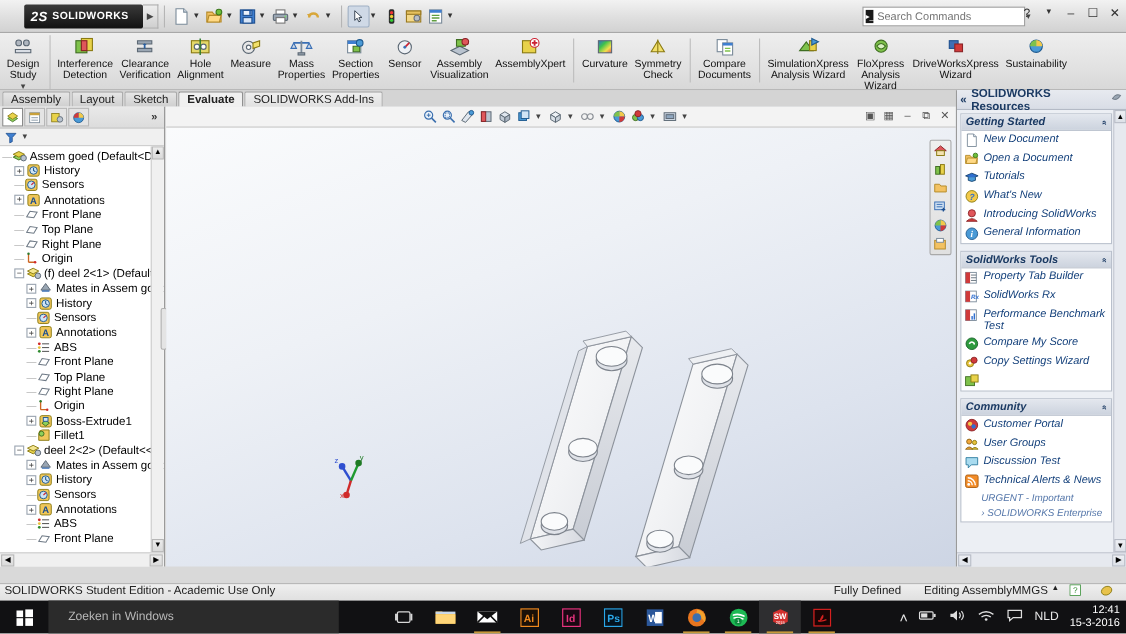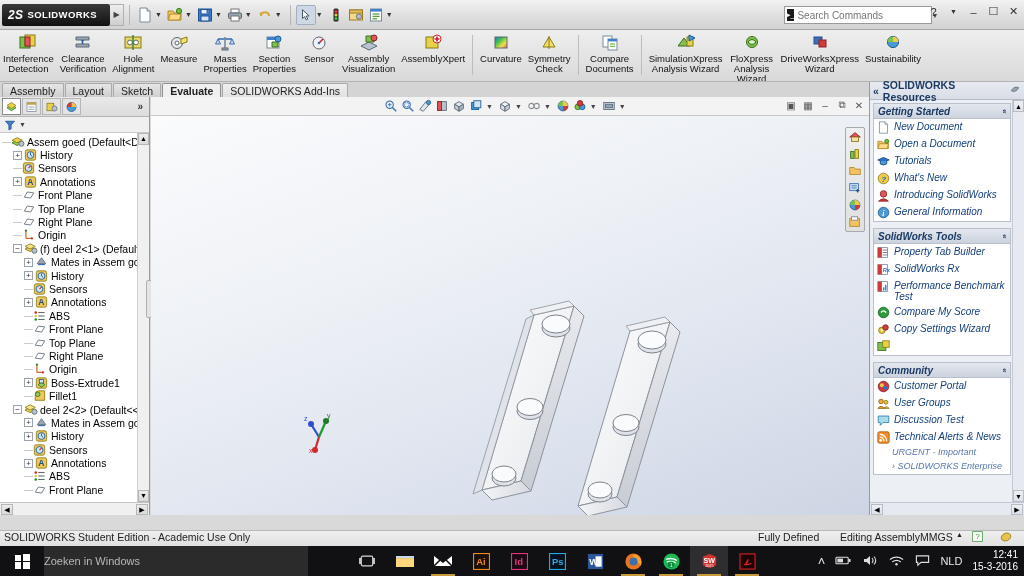--- a/index.html
+++ b/index.html
@@ -12,21 +12,21 @@
   #app { position: relative; width: 1024px; height: 576px; }
 
   
   .titlebar {
     position: absolute; left:0; top:0; width:1024px; height:30px;
     background: linear-gradient(#f2f2f2,#dfdfdf 55%,#d2d2d2);
     border-bottom: 1px solid #a8a8a8;
     display: flex; align-items: center;
   }
   .sw-logo {
-    width: 108px; height: 22px; margin-left: 2px;
+    width: 108px; height: 22px; margin-left: 22px;
     background: linear-gradient(#3a3a3a,#111);
     border-radius: 2px;
     color: #fff; display: flex; align-items: center; gap:4px;
     padding-left: 6px;
     font-size: 11px; font-weight: bold; letter-spacing: .4px;
   }
   .sw-logo .ds { font-style: italic; font-size: 12px; color:#fff; }
   .sw-logo .nm { font-size: 9.5px; }
   .logo-arrow {
     width: 14px; height: 22px; background: linear-gradient(#eee,#cfcfcf);
@@ -270,21 +270,21 @@
     position:absolute; left:0; top:546px; width:1024px; height:30px;
     background:#111113; display:flex; align-items:center;
   }
   .tb-start {
     width:44px; height:30px; display:flex; align-items:center; justify-content:center;
   }
   .win-flag { width:15px;height:15px; position:relative; }
   .win-flag i { position:absolute; background:#fff; display:block; }
   .tb-search {
     width:264px; height:30px; background:#2b2b2b; display:flex; align-items:center;
-    color:#b8b8b8; font-size:11px;
+    padding-left:18px; color:#b8b8b8; font-size:11px;
   }
   .tb-apps { display:flex; align-items:center; margin-left:40px; gap:0;justify-content:center; }
   .tapp {
     width:38px;height:30px; display:flex; align-items:center; justify-content:center;
     position:relative;
   }
   .tapp.active { background:#2e2e30; }
   .tapp .underline {
     position:absolute; bottom:0; left:7px; width:24px; height:2px; background:#c89a3a;
   }
@@ -406,20 +406,32 @@
       <span>?</span>
       <span style="font-size:7px">▼</span>
       <span>–</span>
       <span>☐</span>
       <span>✕</span>
     </div>
   </div>
 
   <div class="ribbon">
 
+    <div class="rb-item rb-first">
+      <span class="ic">
+        <svg width="22" height="20" viewBox="0 0 22 20">
+            <circle cx="7" cy="6" r="2.6" fill="#b0b7c0" stroke="#5c6874"></circle>
+            <circle cx="14" cy="6" r="2.6" fill="#b0b7c0" stroke="#5c6874"></circle>
+            <path d="M4 12h14v3H4z" fill="#d8dde4" stroke="#5c6874"></path>
+          </svg>
+      </span>
+      <span class="lb">Design</span>
+      <span class="lb">Study</span>
+      <span class="rb-caret">▼</span>
+    </div>
 
     <div class="rb-item">
       <span class="ic">
         <svg width="22" height="20" viewBox="0 0 22 20">
             <rect x="3" y="4" width="10" height="11" fill="#7fc24b" stroke="#3f6e22"></rect>
             <rect x="8" y="2" width="10" height="11" fill="#e8d24a" stroke="#8a7a12"></rect>
             <rect x="8" y="4" width="5" height="9" fill="#e0565a" stroke="#8a2326"></rect>
           </svg>
       </span>
       <span class="lb">Interference</span>

